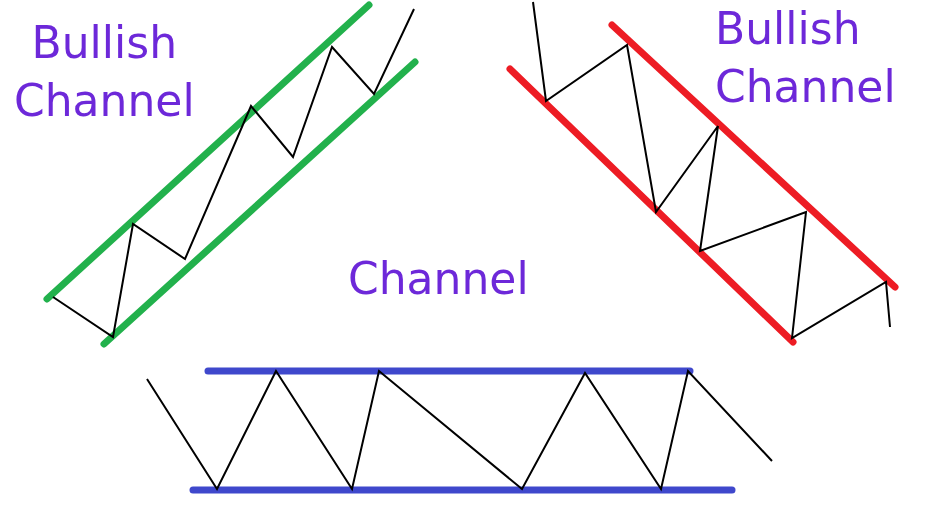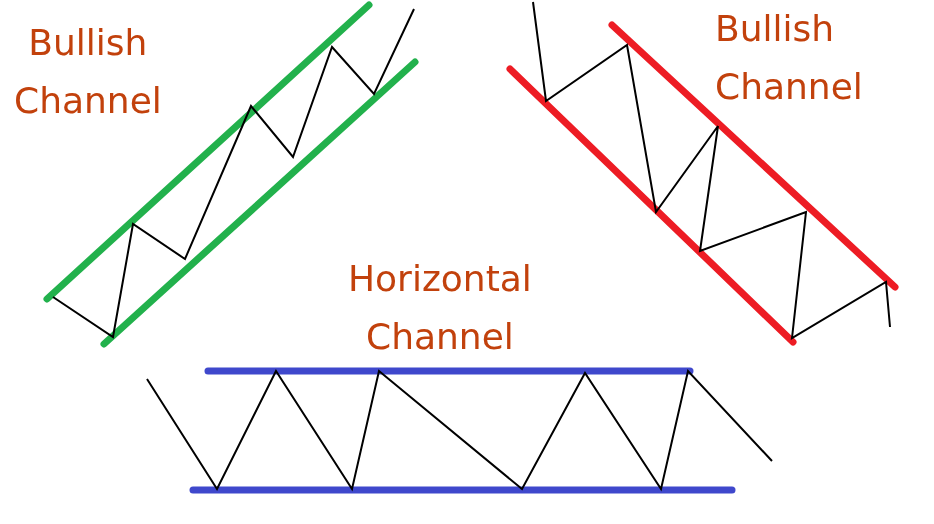--- a/index.html
+++ b/index.html
@@ -1,23 +1,23 @@
 <!DOCTYPE html>
 <html><head>
   <meta charset="utf-8">
   <style>
     html, body { margin: 0; padding: 0; background: #ffffff; }
     body { width: 934px; height: 524px; position: relative; overflow: hidden; }
     #canvas { position: absolute; left: 0; top: 0; width: 934px; height: 524px; }
     .label {
       position: absolute;
       font-family: "DejaVu Sans", sans-serif;
-      font-size: 36px;
+      font-size: 44px;
       line-height: 58px;
-      color: #c2410c;
+      color: #6d28d9;
       white-space: nowrap;
       letter-spacing: 0px;
     }
     .label .line { display: block; }
   </style>
 </head>
 <body>
 
 <svg id="canvas" xmlns="http://www.w3.org/2000/svg" width="934" height="524" viewBox="0 0 934 524">
   <g>
@@ -41,15 +41,14 @@
   <span class="line">Bullish</span>
   <span class="line">Channel</span>
 </div>
 
 <div class="label" style="text-align: left; left: 715px; top: 0px;">
   <span class="line">Bullish</span>
   <span class="line">Channel</span>
 </div>
 
 <div class="label" style="text-align: center; left: 348px; top: 250px;">
-  <span class="line">Horizontal</span>
   <span class="line">Channel</span>
 </div>
 
 </body></html>

